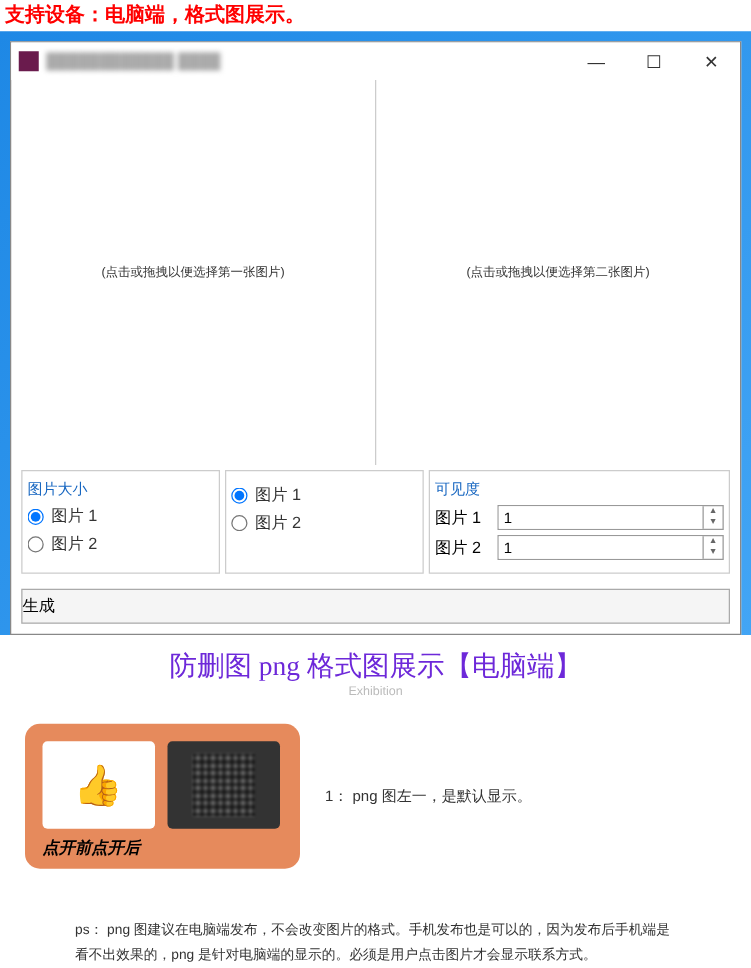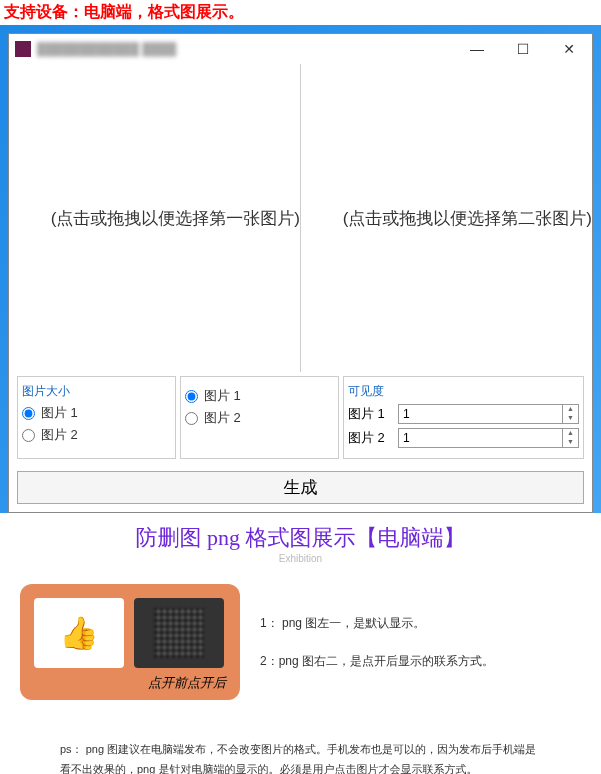--- a/index.html
+++ b/index.html
@@ -10,50 +10,50 @@
     .desktop-bg { background: linear-gradient(135deg, #1e88e5 0%, #42a5f5 100%); padding: 8px 8px 0 8px; }
     
     .window { background: #fff; border: 1px solid #888; }
     .titlebar { display: flex; align-items: center; height: 30px; background: #fff; }
     .app-icon { width: 16px; height: 16px; margin: 0 6px; background: #6a1b4d; display: inline-block; }
     .title-text { flex: 1; color: #aaa; filter: blur(2px); font-size: 12px; }
     .win-controls { display: flex; }
     .win-btn { width: 46px; height: 30px; display: flex; align-items: center; justify-content: center; font-size: 14px; color: #333; }
     
     .drop-area { display: flex; height: 308px; }
-    .drop-panel { flex: 1; display: flex; align-items: center; justify-content: flex-end; color: #333; font-size: 17px; }
+    .drop-panel { flex: 1; display: flex; align-items: center; justify-content: center; color: #333; font-size: 10px; }
     .drop-panel:first-child { border-right: 1px solid #ccc; }
     
     .settings { display: flex; padding: 4px 8px; gap: 0; }
     .group { flex: 1; border: 1px solid #ccc; padding: 6px 4px; margin-right: 4px; }
     .group:last-child { flex: 0 0 150px; margin-right: 0; }
     .group-title { color: #1565c0; font-size: 12px; margin-bottom: 4px; }
     .radio-row { display: flex; align-items: center; margin: 4px 0; font-size: 13px; color: #333; }
     .radio-row input { margin-right: 6px; }
     .vis-row { display: flex; align-items: center; margin: 4px 0; }
     .vis-label { width: 50px; font-size: 13px; }
     .vis-input { flex: 1; display: flex; border: 1px solid #999; height: 20px; }
     .vis-input input { flex: 1; border: none; padding: 0 4px; font-size: 12px; }
     .spinner { width: 16px; display: flex; flex-direction: column; border-left: 1px solid #999; }
     .spinner span { flex: 1; font-size: 7px; text-align: center; line-height: 8px; color: #666; }
     
-    .generate-btn { margin: 8px; padding: 4px 0; text-align: center; border: 1px solid #aaa; background: #f5f5f5; font-size: 17px; }
+    .generate-btn { margin: 8px; padding: 4px 0; text-align: left; border: 1px solid #aaa; background: #f5f5f5; font-size: 13px; }
     
     .showcase { background: #fff; padding: 10px 20px; }
     .showcase-title { text-align: center; font-size: 22px; font-family: SimSun, serif; color: #6d28d9; }
     .showcase-sub { text-align: center; font-size: 10px; color: #bbb; margin-bottom: 20px; }
     
     .demo-row { display: flex; align-items: center; gap: 20px; }
     .device-card { background: #e68a5c; border-radius: 12px; padding: 14px 14px 8px 14px; width: 220px; }
     .imgs { display: flex; gap: 10px; margin-bottom: 6px; }
     .img-box { width: 90px; height: 70px; background: #fff; border-radius: 4px; display: flex; align-items: center; justify-content: center; position: relative; overflow: hidden; }
     .img-box.dark { background: #333; }
     .thumb-up { font-size: 32px; color: #ddd; }
     .qr { width: 50px; height: 50px; background: repeating-linear-gradient(0deg, #555 0 3px, #999 3px 6px), repeating-linear-gradient(90deg, #555 0 3px, #999 3px 6px); background-blend-mode: multiply; filter: blur(1px); }
-    .img-labels { display: flex; justify-content: flex-end; font-weight: normal; font-size: 13px; color: #000; font-style: italic; }
+    .img-labels { display: flex; justify-content: flex-start; font-weight: bold; font-size: 13px; color: #000; font-style: italic; }
     
     .desc { flex: 1; font-size: 12px; color: #333; line-height: 2.5; }
     .desc p { margin: 8px 0; }
     
     .ps-note { margin: 40px 40px 10px 40px; font-size: 11px; color: #333; line-height: 1.8; }
   </style>
 </head>
 <body>
 
 <div class="header-text">支持设备：电脑端，格式图展示。</div>
@@ -147,18 +147,17 @@
         </div>
       </div>
       <div class="img-labels">
         <span>点开前</span>
         <span>点开后</span>
       </div>
     </div>
 
     <div class="desc">
       <p>1： png 图左一，是默认显示。</p>
-      <p>2：png 图右二，是点开后显示的联系方式。</p>
     </div>
   </div>
 
   <div class="ps-note">ps： png 图建议在电脑端发布，不会改变图片的格式。手机发布也是可以的，因为发布后手机端是看不出效果的，png 是针对电脑端的显示的。必须是用户点击图片才会显示联系方式。</div>
 </div>
 
 </body></html>

